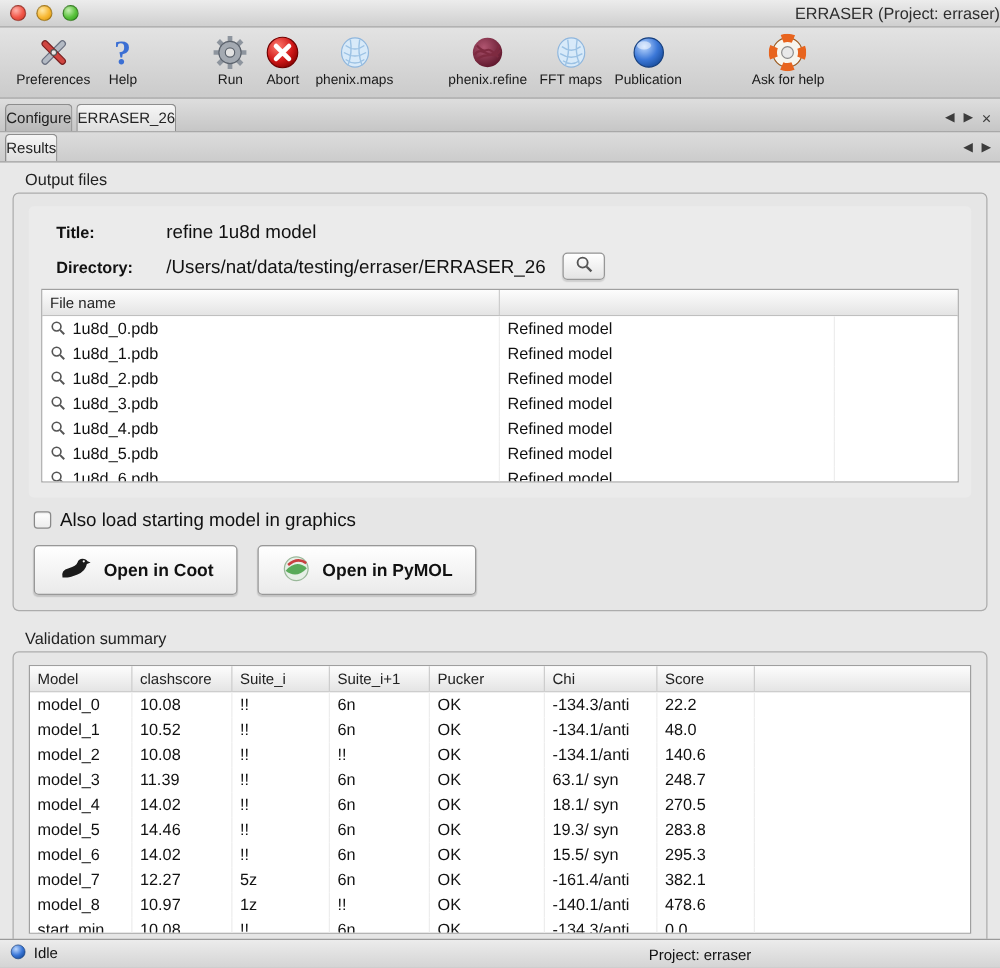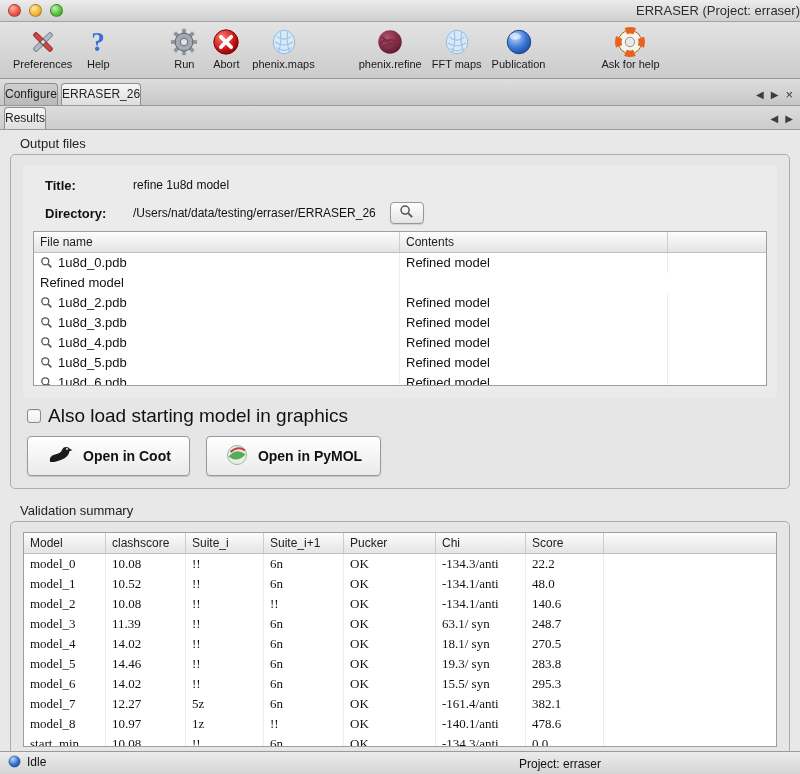--- a/index.html
+++ b/index.html
@@ -35,31 +35,31 @@
 
   
   .content { flex:1 1 auto; padding:2px 10px 0; overflow:hidden; background:#e8e8e8; }
   .group-label { margin:4px 0 2px 10px; font-size:13px; color:#222; height:16px; }
   .groupbox { border:1px solid #acacac; border-radius:5px; background:#e6e6e6; padding:10px 12px 12px; }
   .groupbox.validation-box { padding:10px 12px 10px; }
 
   .files-panel { background:#ebebeb; border-radius:4px; padding:8px 10px 12px; }
   .field-row { display:flex; align-items:center; height:24px; margin-bottom:4px; }
   .field-label { flex:0 0 100px; font-weight:bold; font-size:13px; color:#111; padding-left:12px; }
-  .field-value { font-size:12px; color:#111; }
+  .field-value { font-size:15px; color:#111; }
   .mag-btn { width:34px; height:22px; border:1px solid #979797; border-radius:4px; background:linear-gradient(#ffffff,#e4e4e4); display:inline-flex; align-items:center; justify-content:center; margin-left:14px; box-shadow:0 1px 1px rgba(0,0,0,.12); cursor:default; }
 
   
   .table { border:1px solid #9f9f9f; background:#fff; margin-top:6px; }
   .thead { display:flex; height:21px; background:linear-gradient(#fdfdfd,#e4e4e4); border-bottom:1px solid #bfbfbf; }
   .hcell { padding:3px 6px; font-size:12px; color:#222; border-right:1px solid #cdcdcd; white-space:nowrap; overflow:hidden; }
   .hcell:last-child { border-right:none; }
   .tbody { overflow:hidden; background:#fff; }
   .of-body { height:132px; }
-  .v-body  { height:192px;font-family:Liberation Serif, serif; }
+  .v-body  { height:192px; }
   .frow, .vrow { display:flex; height:20px; align-items:center; }
   .frow > div, .vrow > div { padding:0 6px; font-size:13px; height:20px; line-height:20px; border-right:1px solid #ededed; white-space:nowrap; overflow:hidden; }
   .frow > div:last-child, .vrow > div:last-child { border-right:none; }
   .magwrap { display:inline-block; vertical-align:-2px; margin-right:5px; }
 
   .of-table .hcell:nth-child(1), .of-table .frow > div:nth-child(1) { flex:0 0 366px; }
   .of-table .hcell:nth-child(2), .of-table .frow > div:nth-child(2) { flex:0 0 268px; }
   .of-table .hcell:nth-child(3), .of-table .frow > div:nth-child(3) { flex:1 1 auto; }
 
   .v-table .hcell:nth-child(1), .v-table .vrow > div:nth-child(1) { flex:0 0 82px; }
@@ -67,21 +67,21 @@
   .v-table .hcell:nth-child(3), .v-table .vrow > div:nth-child(3) { flex:0 0 78px; }
   .v-table .hcell:nth-child(4), .v-table .vrow > div:nth-child(4) { flex:0 0 80px; }
   .v-table .hcell:nth-child(5), .v-table .vrow > div:nth-child(5) { flex:0 0 92px; }
   .v-table .hcell:nth-child(6), .v-table .vrow > div:nth-child(6) { flex:0 0 90px; }
   .v-table .hcell:nth-child(7), .v-table .vrow > div:nth-child(7) { flex:0 0 78px; }
   .v-table .hcell:nth-child(8), .v-table .vrow > div:nth-child(8) { flex:1 1 auto; }
 
   
   .check-row { display:flex; align-items:center; gap:7px; margin:10px 0 0 4px; height:16px; }
   .checkbox { width:14px; height:14px; border:1px solid #898989; border-radius:3px; background:linear-gradient(#ffffff,#ededed); box-shadow:inset 0 1px 1px rgba(0,0,0,.08); cursor:default; }
-  .check-label { font-size:19px; color:#111; }
+  .check-label { font-size:15px; color:#111; }
   .btn-row { display:flex; gap:16px; margin:12px 0 0 4px; }
   .push-btn { height:40px; padding:0 18px; display:inline-flex; align-items:center; gap:9px; background:linear-gradient(#ffffff,#eaeaea); border:1px solid #989898; border-radius:4px; font-weight:bold; font-size:14px; color:#111; box-shadow:0 1px 1px rgba(0,0,0,.15); cursor:default; }
 
   
   .statusbar { height:23px; flex:0 0 23px; background:linear-gradient(#ececec,#d4d4d4); border-top:1px solid #9a9a9a; display:flex; align-items:center; padding:0 8px; font-size:12px; position:relative; color:#111; }
   .status-left { display:flex; align-items:flex-start; gap:6px; }
   .status-right { position:absolute; left:519px; top:5px; }
 </style>
 </head>
 <body>
@@ -248,33 +248,36 @@
             <span><svg width="15" height="15" viewBox="0 0 16 16">
                   <circle cx="6.5" cy="6.5" r="4.3" fill="none" stroke="#555" stroke-width="1.6"></circle>
                   <line x1="10" y1="10" x2="14" y2="14" stroke="#555" stroke-width="2"></line>
                 </svg></span>
           </span>
         </div>
 
         <div class="table of-table">
           <div class="thead">
               <div class="hcell">File name</div>
-              <div class="hcell">Contents</div>
               <div class="hcell"></div>
             </div>
           <div class="tbody of-body">
               <div class="frow">
                 <div><span class="magwrap"><svg width="13" height="13" viewBox="0 0 16 16">
                       <circle cx="6.5" cy="6.5" r="4.3" fill="none" stroke="#555" stroke-width="1.6"></circle>
                       <line x1="10" y1="10" x2="14" y2="14" stroke="#555" stroke-width="2"></line>
                     </svg></span><span>1u8d_0.pdb</span></div>
                 <div>Refined model</div>
                 <div></div>
               </div>
               <div class="frow">
+                <div><span class="magwrap"><svg width="13" height="13" viewBox="0 0 16 16">
+                      <circle cx="6.5" cy="6.5" r="4.3" fill="none" stroke="#555" stroke-width="1.6"></circle>
+                      <line x1="10" y1="10" x2="14" y2="14" stroke="#555" stroke-width="2"></line>
+                    </svg></span><span>1u8d_1.pdb</span></div>
                 <div>Refined model</div>
                 <div></div>
               </div>
               <div class="frow">
                 <div><span class="magwrap"><svg width="13" height="13" viewBox="0 0 16 16">
                       <circle cx="6.5" cy="6.5" r="4.3" fill="none" stroke="#555" stroke-width="1.6"></circle>
                       <line x1="10" y1="10" x2="14" y2="14" stroke="#555" stroke-width="2"></line>
                     </svg></span><span>1u8d_2.pdb</span></div>
                 <div>Refined model</div>
                 <div></div>

